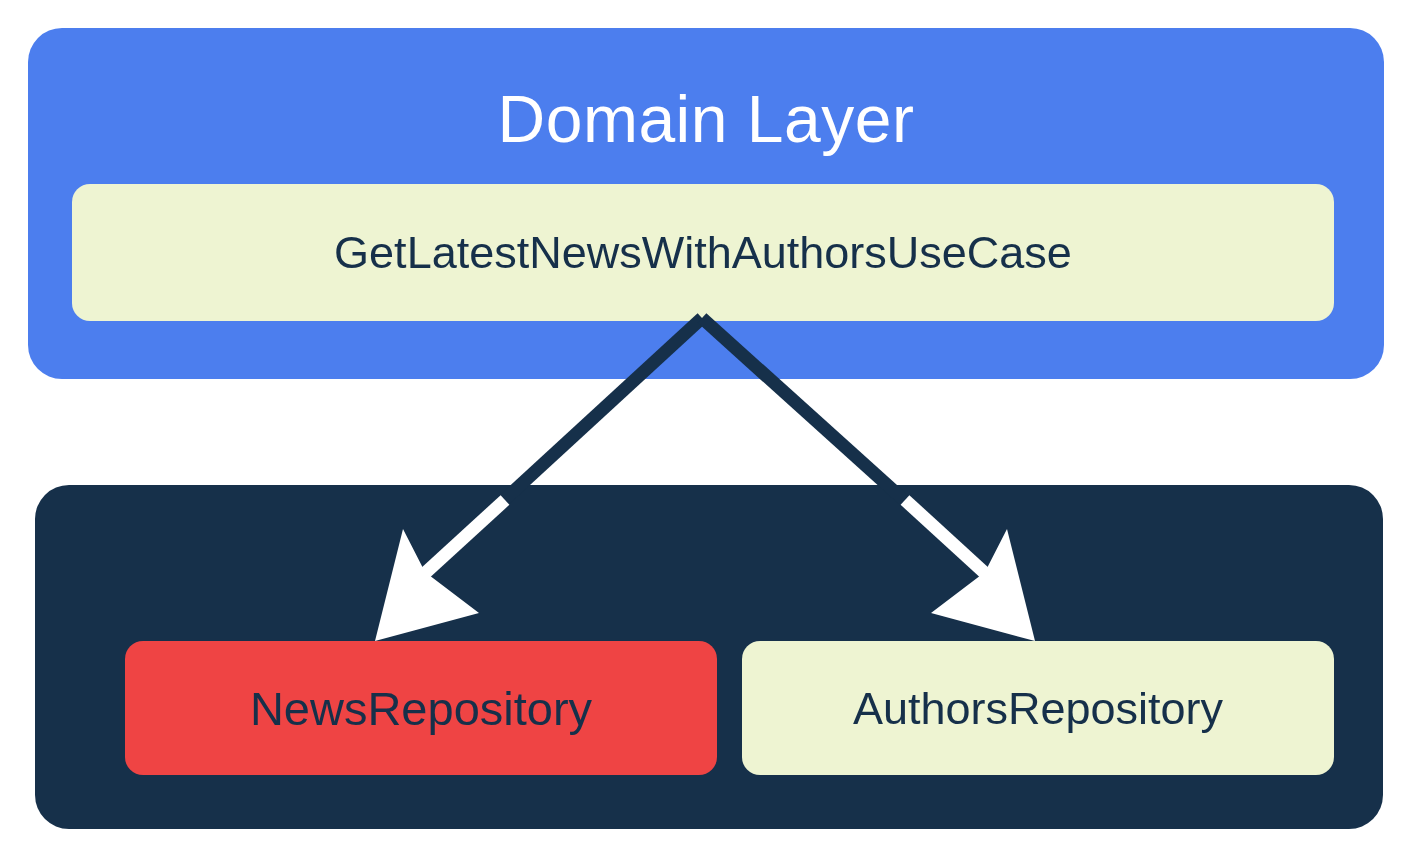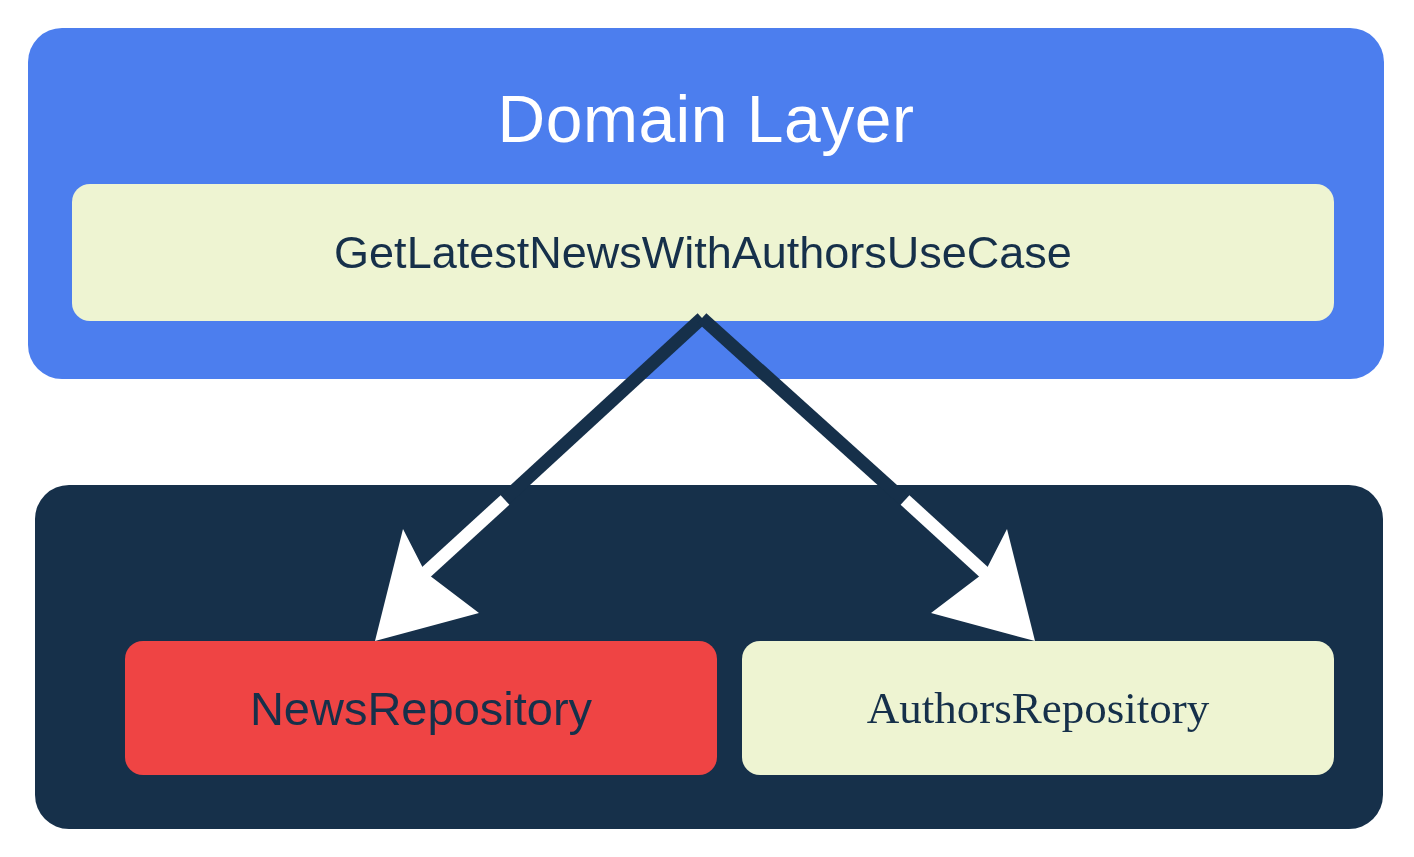--- a/index.html
+++ b/index.html
@@ -93,21 +93,20 @@
     font-size: 47px;
     margin-left: 44px;
   }
   #authors-repository-card {
     left: 707px;
     top: 156px;
     width: 592px;
     height: 134px;
     background: #EEF4D2;
     font-size: 45px;
-    font-family: Liberation Serif, serif;
   }
 
   
   #arrows-layer {
     position: absolute;
     left: 0;
     top: 0;
     width: 1414px;
     height: 857px;
     pointer-events: none;

